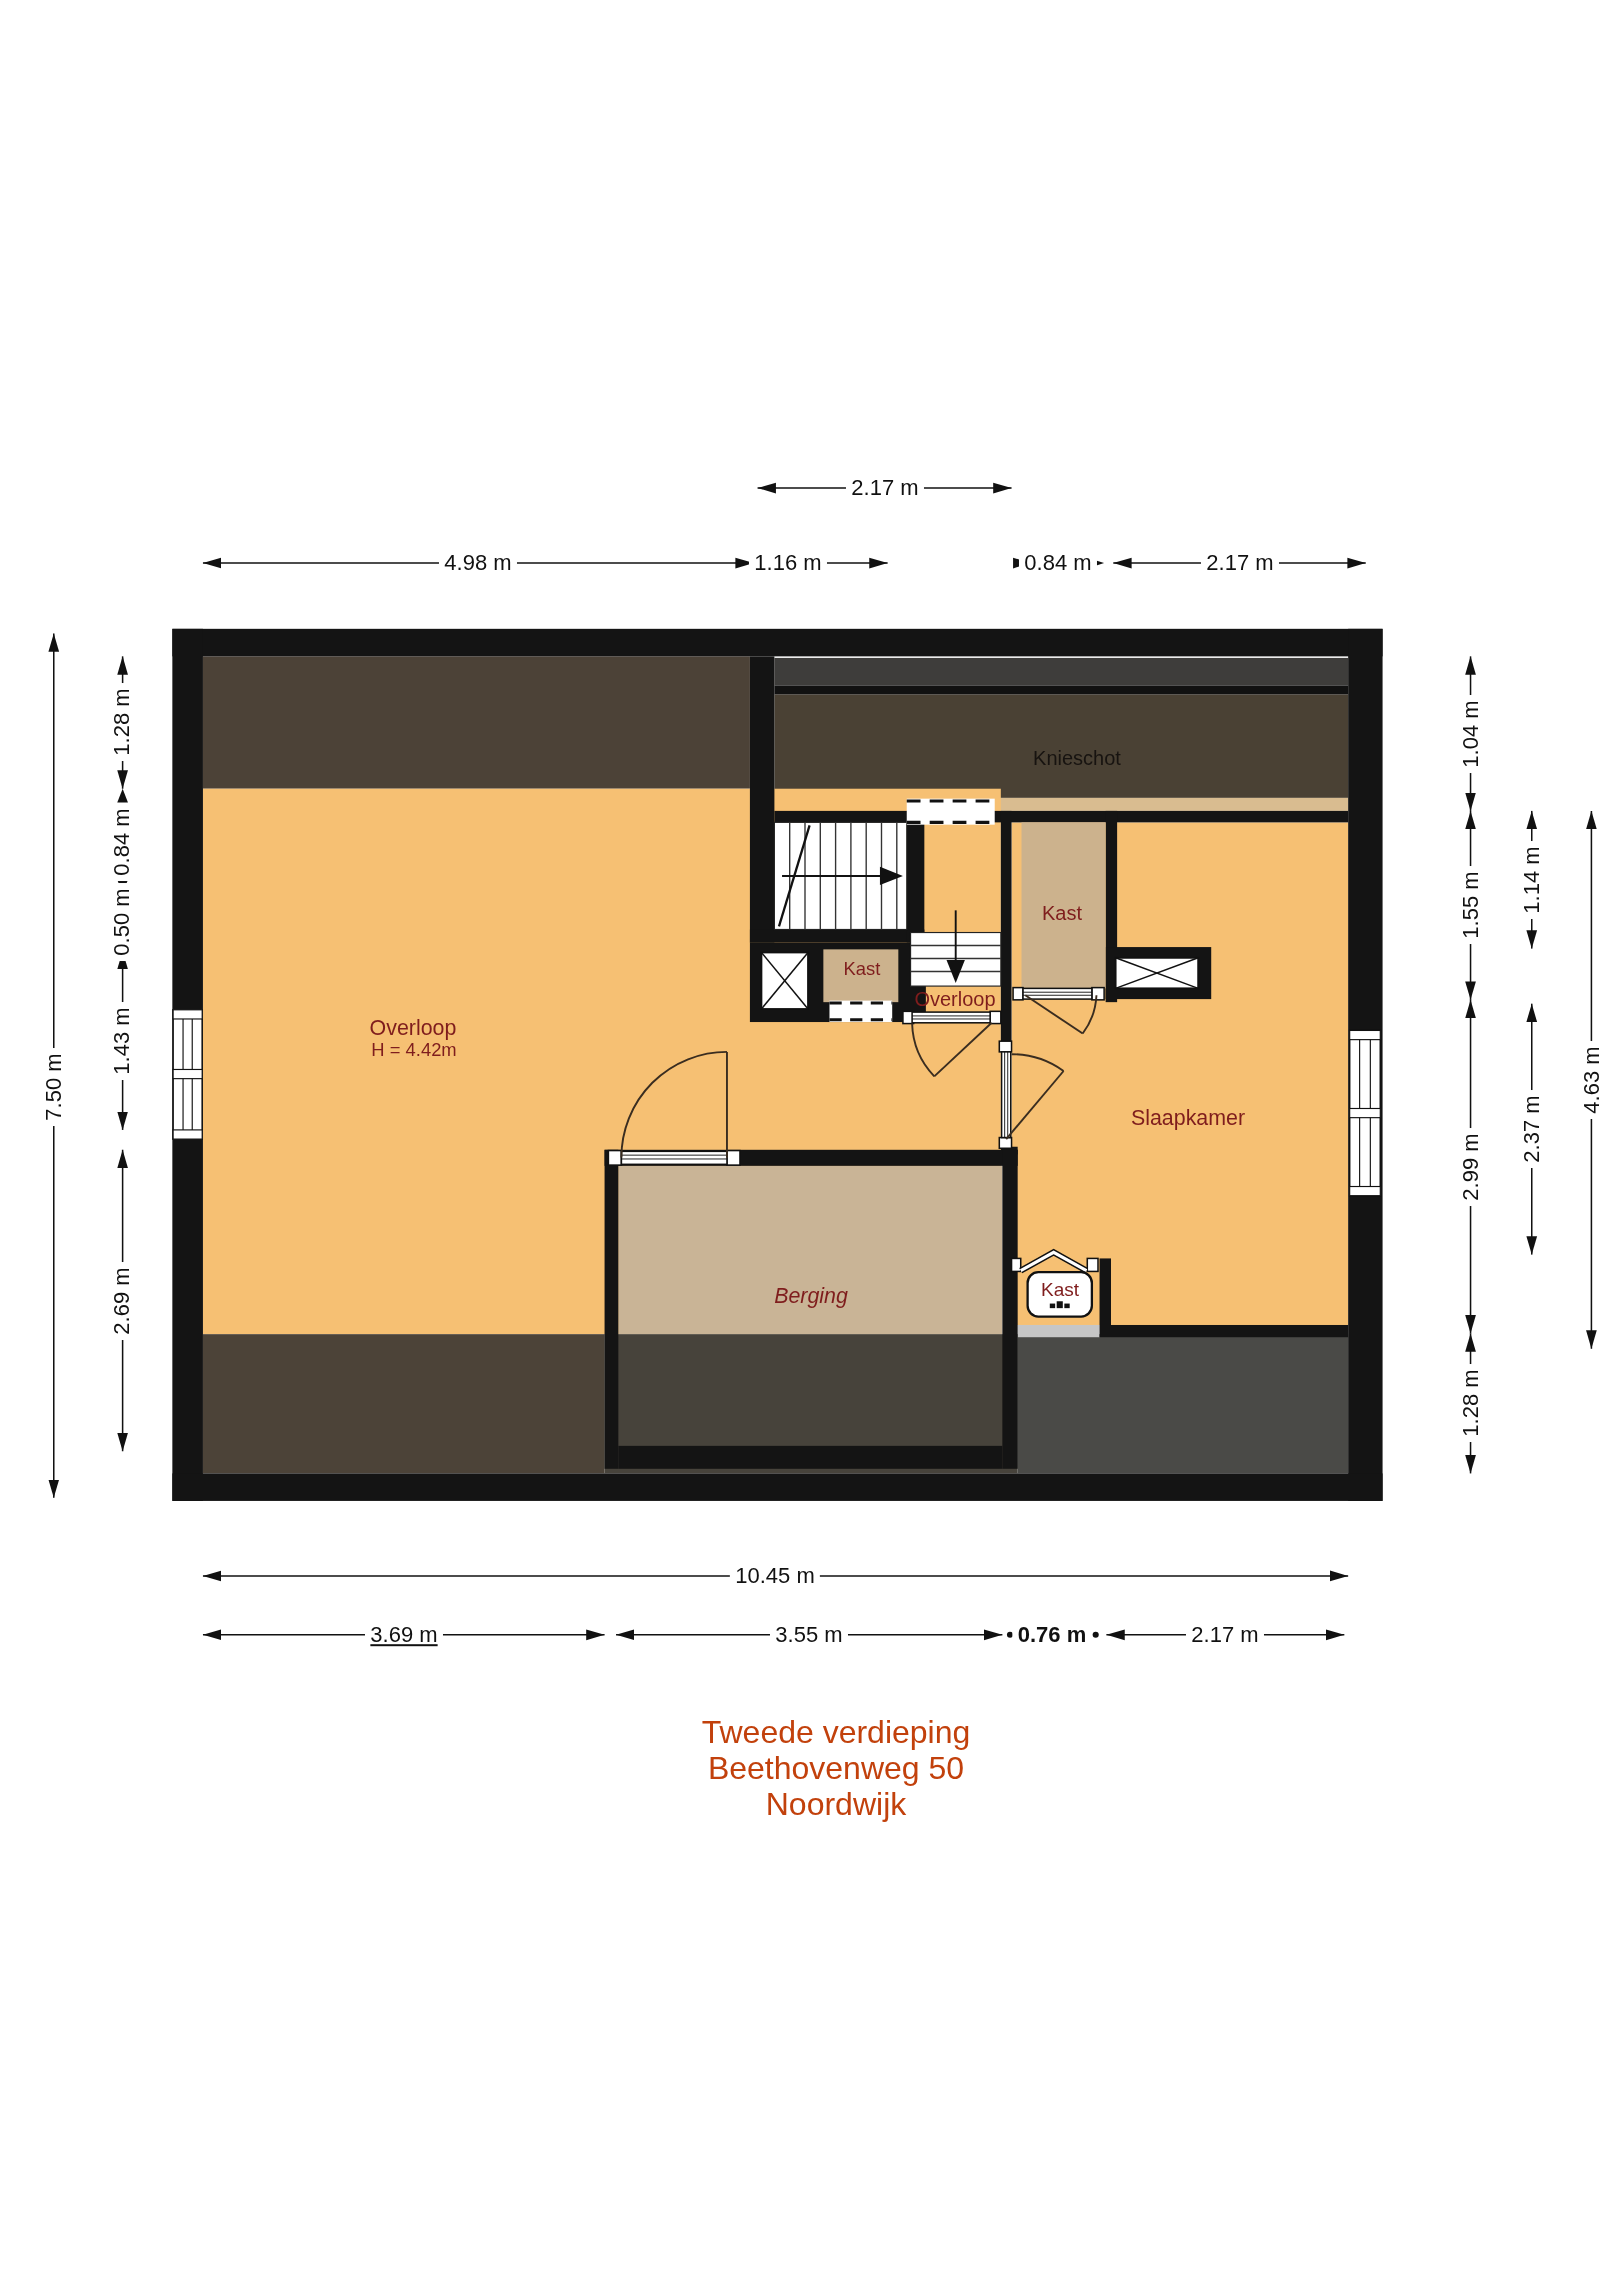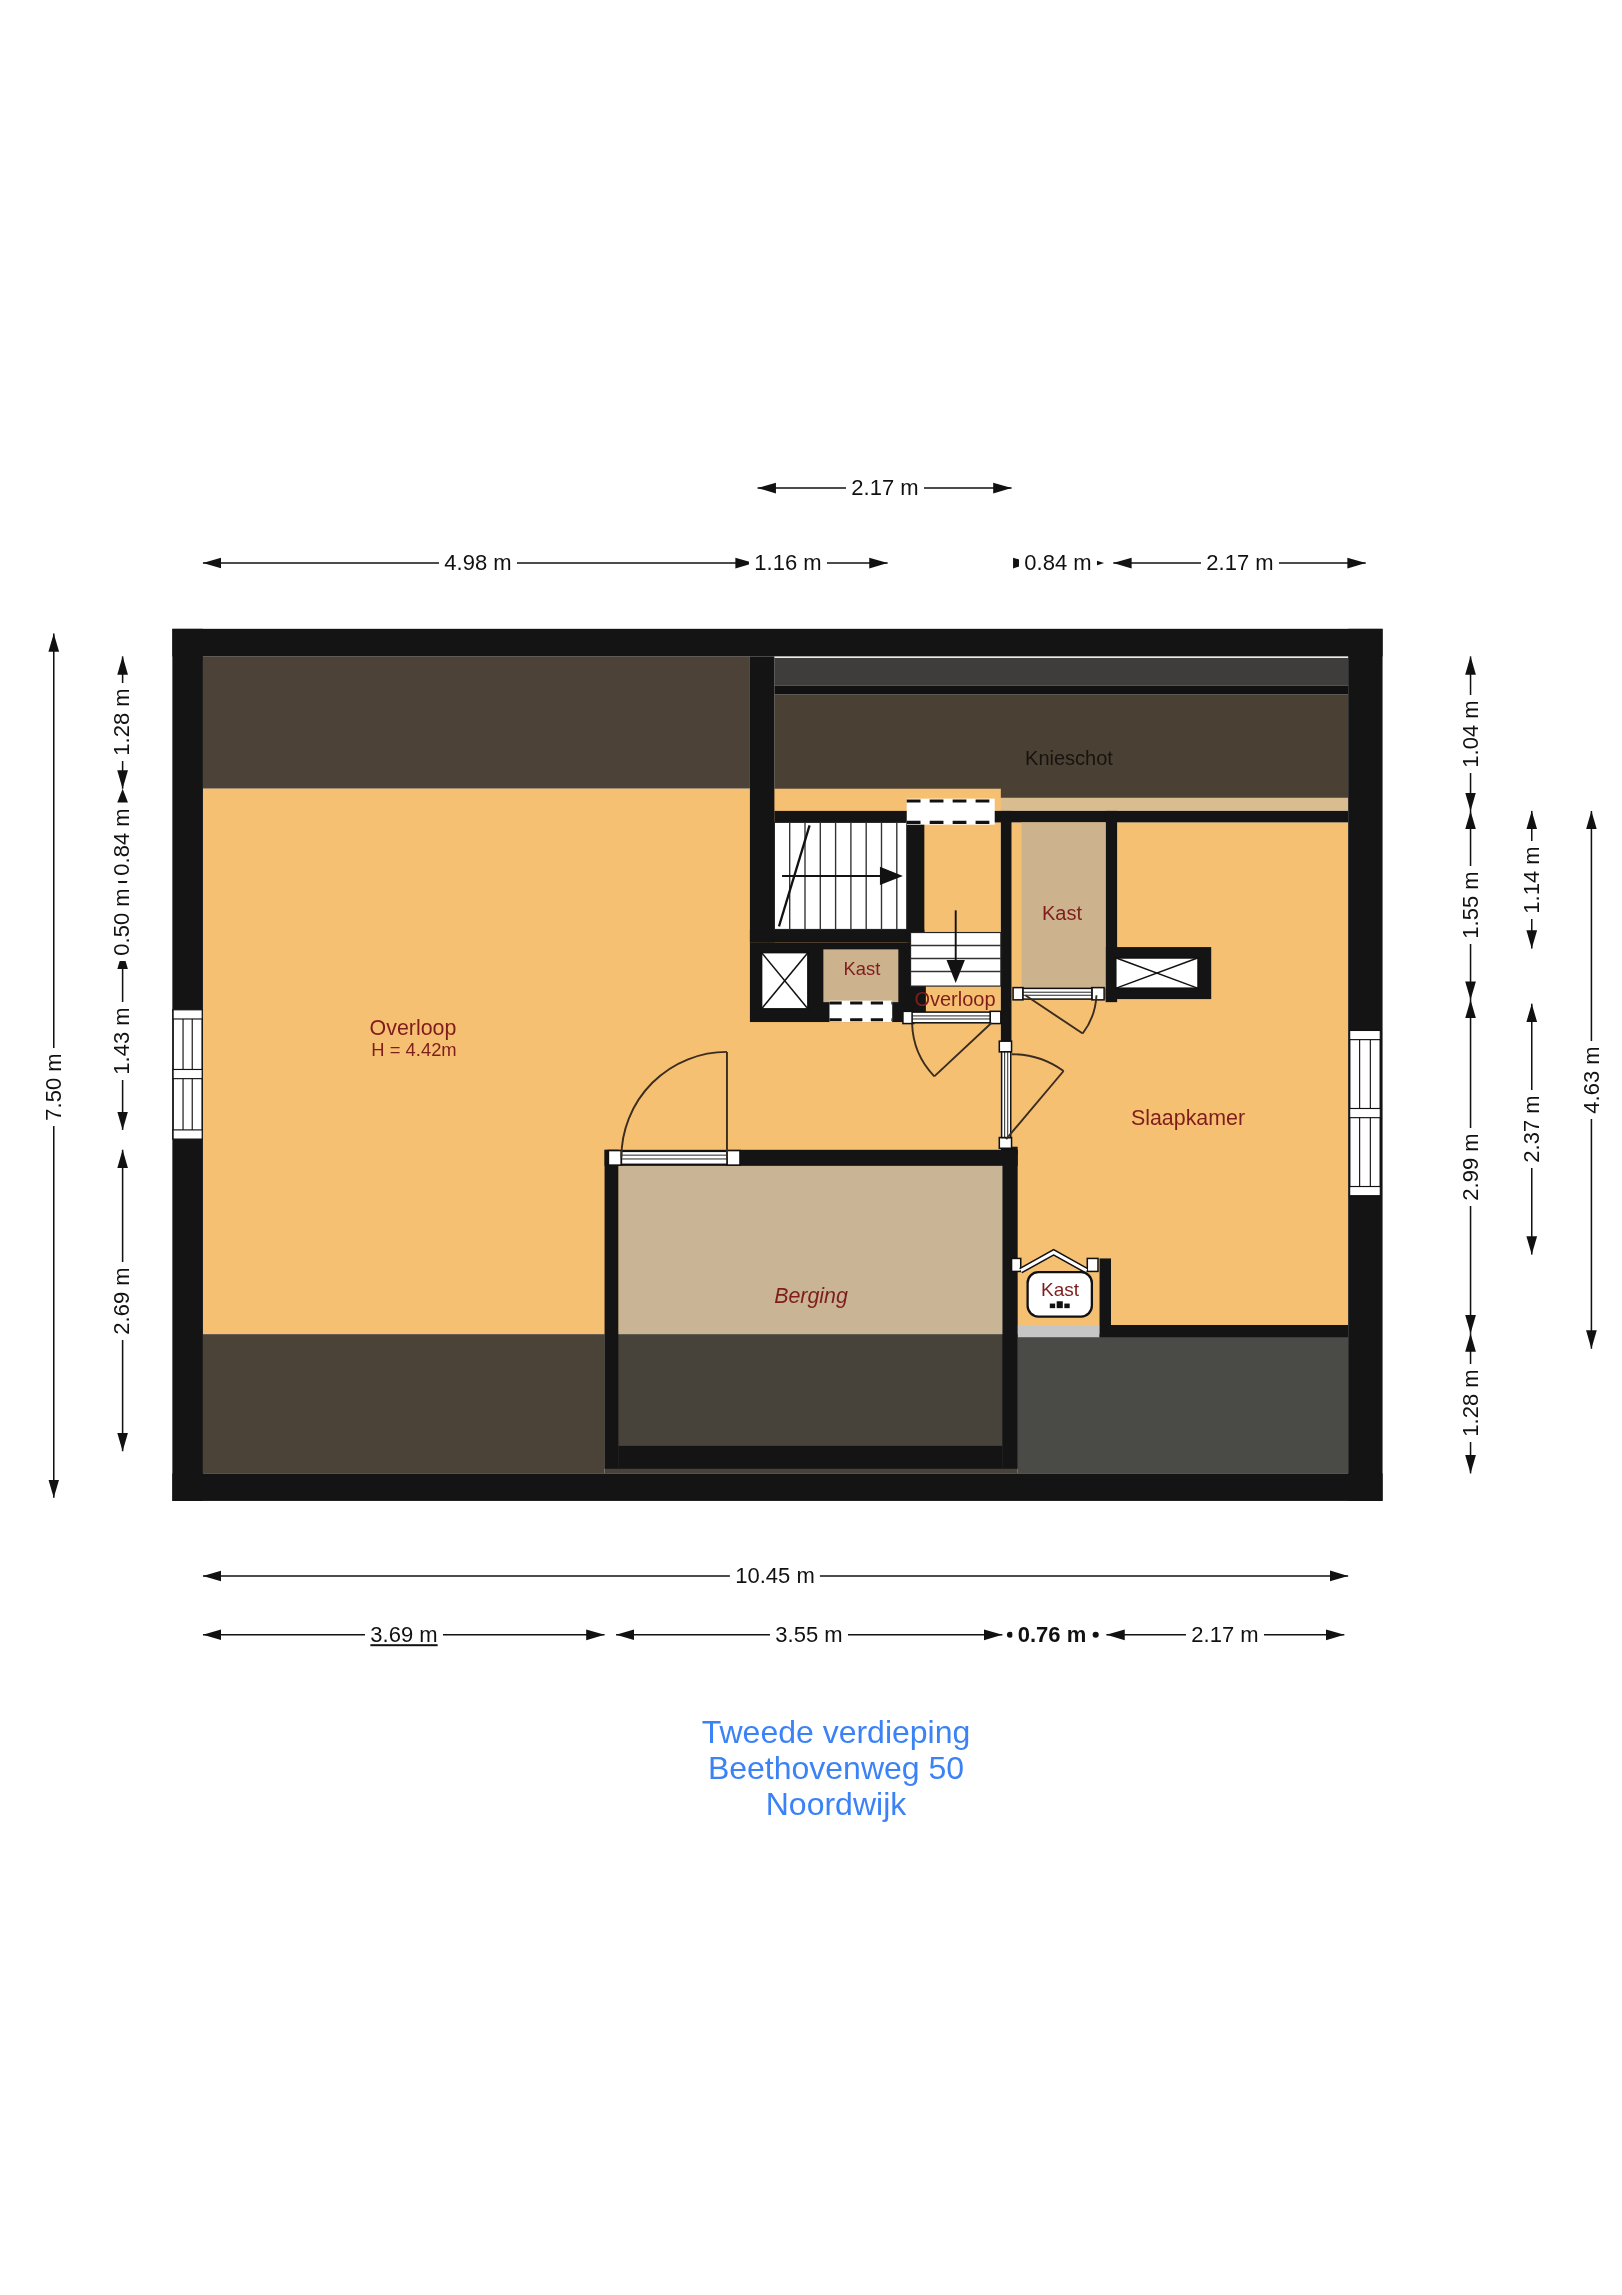--- a/index.html
+++ b/index.html
@@ -3,22 +3,22 @@
 <meta charset="utf-8">
 <style>
   html,body{margin:0;padding:0;background:#ffffff;}
   body{width:1623px;height:2295px;position:relative;font-family:"Liberation Sans",sans-serif;}
   .canvas{position:absolute;left:0;top:0;width:1623px;height:2295px;}
   svg.plan{position:absolute;left:0;top:0;}
   .lbl{position:absolute;transform:translate(-50%,-50%);white-space:nowrap;color:#7f1d1d;}
   .room-lbl{background:transparent;}
   .dim-lbl{background:#ffffff;padding:0.8px 5.4px;font-size:22px;color:#111;}
   .dim-lbl.vert{transform:translate(-50%,-50%) rotate(-90deg);}
-  .knieschot-lbl{color:#171310;}
-  .title-block{position:absolute;left:836px;top:1714px;transform:translateX(-50%);text-align:center;color:#3b82f6;}
+  .knieschot-lbl{color:#171310;margin-left:8px;}
+  .title-block{position:absolute;left:836px;top:1714px;transform:translateX(-50%);text-align:center;color:#c2410c;}
   .title-block div{font-size:32px;line-height:36px;}
 </style>
 </head>
 <body>
 
 <div class="canvas">
 
 <svg class="plan" width="1623" height="2295" viewBox="0 0 2121 3000">
   <defs>
     <marker id="arr" orient="auto-start-reverse" markerUnits="userSpaceOnUse" markerWidth="26" markerHeight="18" refX="24" refY="9">

